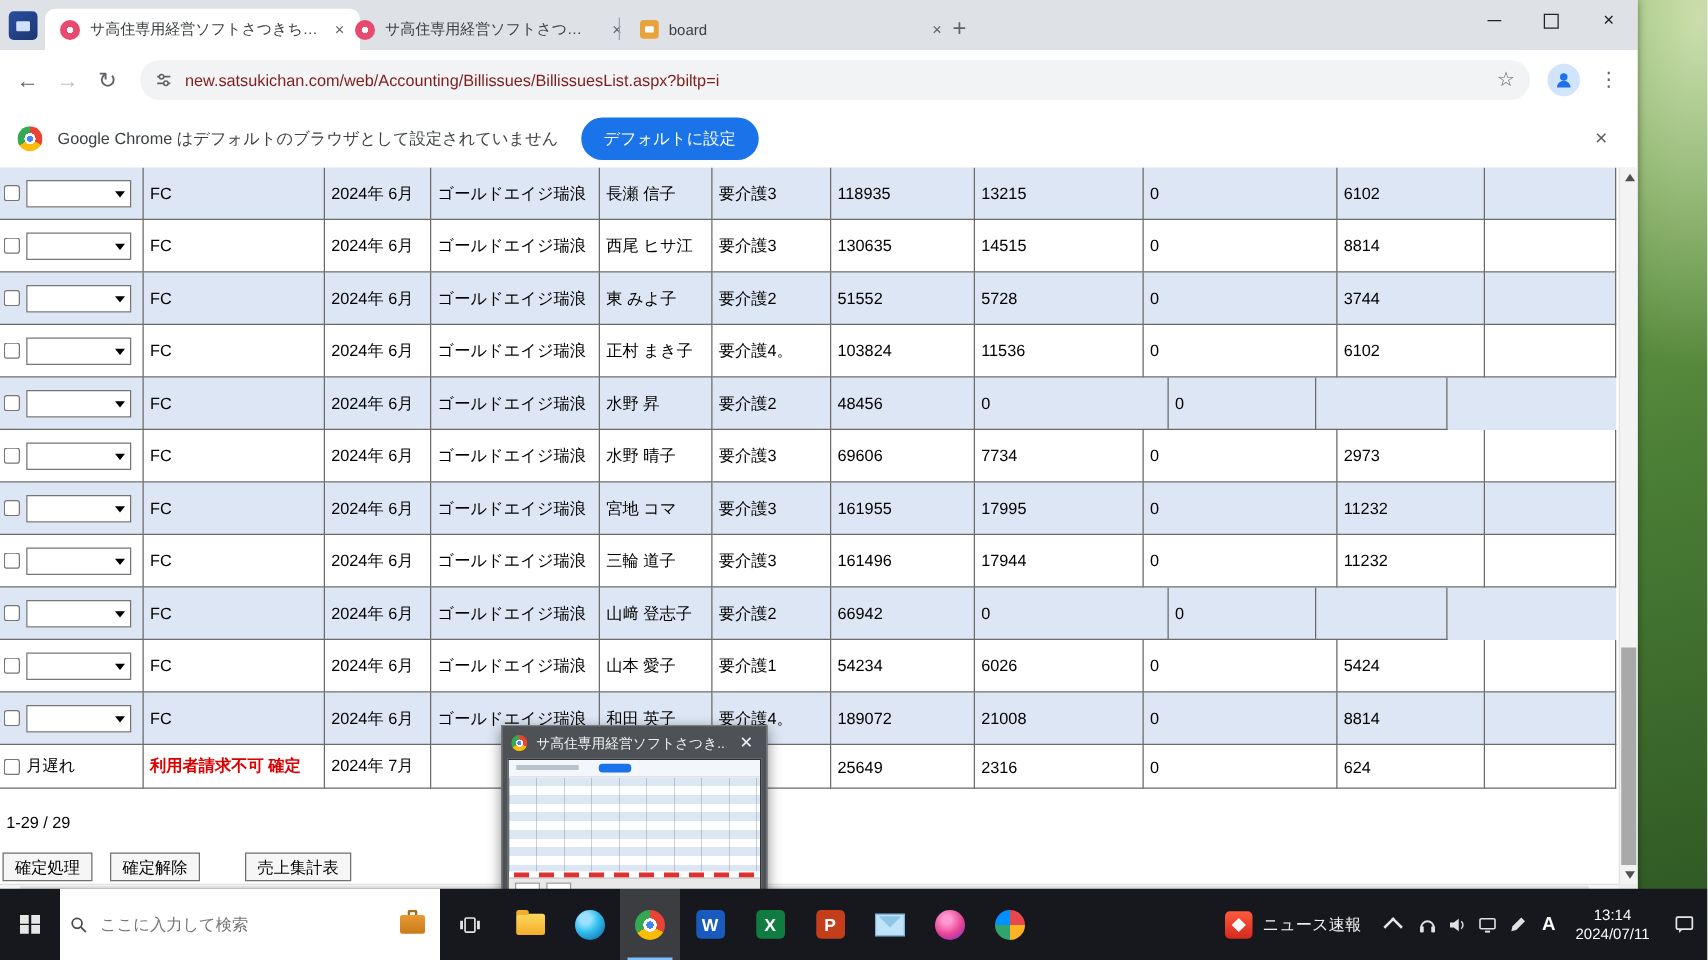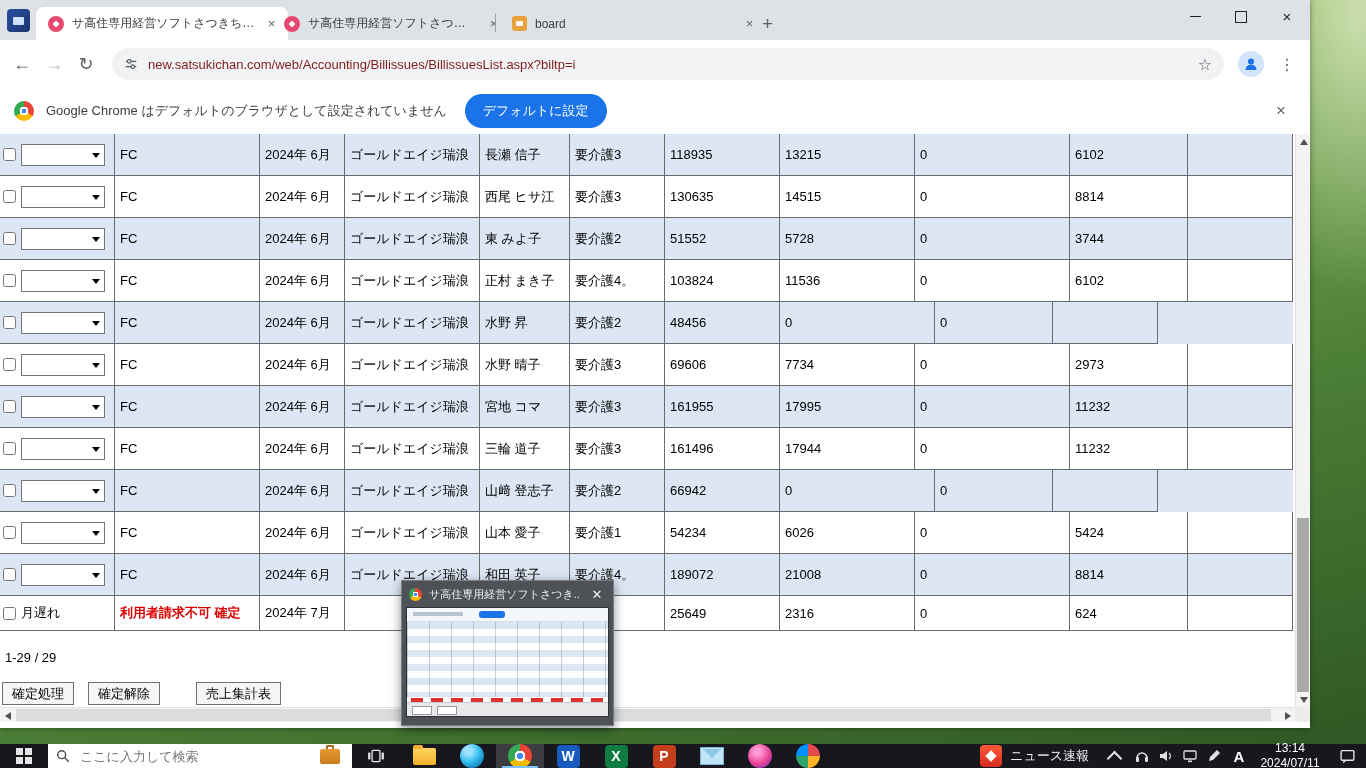--- a/index.html
+++ b/index.html
@@ -107,21 +107,21 @@
   .mini-table{height:75px;
     background:
       repeating-linear-gradient(90deg, rgba(110,120,140,.35) 0 1px, transparent 1px 22px),
       repeating-linear-gradient(180deg,#dce7f4 0 7px,#ffffff 7px 14px);}
   .mini-red{height:6px;margin:1px 4px 0 4px;background:repeating-linear-gradient(90deg,#e03030 0 12px,#ffffff 12px 20px);}
   .mini-footer{position:absolute;left:0;bottom:0;width:100%;height:13px;background:#e9e9e9;border-top:1px solid #c9c9c9;}
   .mini-footer::before{content:"";position:absolute;left:5px;top:3px;width:18px;height:7px;background:#fff;border:1px solid #9a9a9a;}
   .mini-footer::after{content:"";position:absolute;left:30px;top:3px;width:18px;height:7px;background:#fff;border:1px solid #9a9a9a;}
 
   
-  .taskbar{position:absolute;left:0;bottom:0;width:1366px;height:24px;background:#17181d;z-index:50;display:flex;align-items:stretch;}
+  .taskbar{position:absolute;left:0;bottom:0;width:1366px;height:57px;background:#17181d;z-index:50;display:flex;align-items:stretch;}
   .tb-start{width:48px;display:flex;align-items:center;justify-content:center;flex:none;}
   .winlogo{display:grid;grid-template-columns:7px 7px;grid-template-rows:7px 7px;gap:1.5px;}
   .winlogo span{background:#e6e6e6;}
   .tb-search{width:288px;background:#ffffff;display:flex;align-items:center;gap:8px;padding:0 8px;flex:none;position:relative;}
   .search-glass{width:14px;height:14px;flex:none;}
   .tb-search input{border:none;outline:none;font-size:13px;color:#4a4a4a;flex:1;font-family:inherit;background:transparent;}
   .briefcase{width:20px;height:15px;background:linear-gradient(#e89a33,#c97a1d);border-radius:2px;position:relative;flex:none;margin-right:4px;}
   .briefcase::before{content:"";position:absolute;left:6px;top:-4px;width:8px;height:4px;border:2px solid #a96a1c;border-bottom:none;border-radius:2px 2px 0 0;box-sizing:border-box;}
   .tb-tile{width:48px;display:flex;align-items:center;justify-content:center;flex:none;position:relative;}
   .tb-tile.active{background:rgba(255,255,255,.16);}

